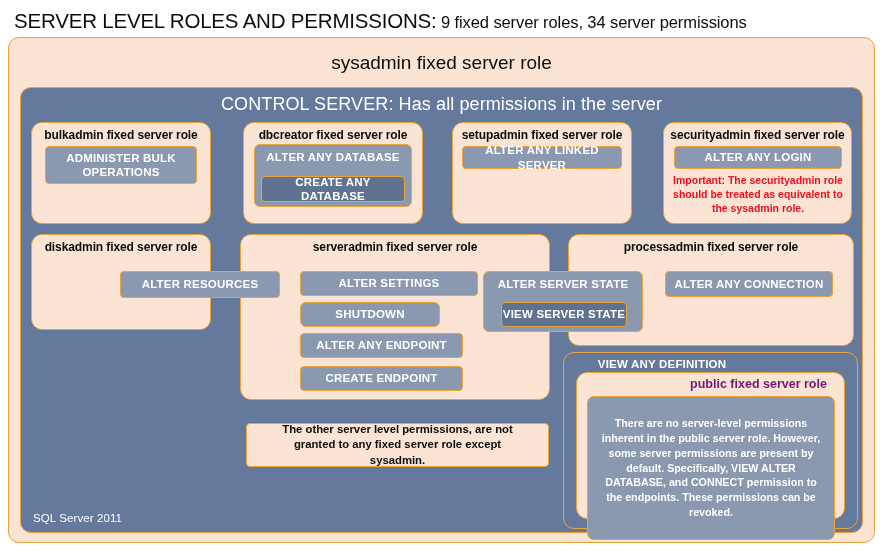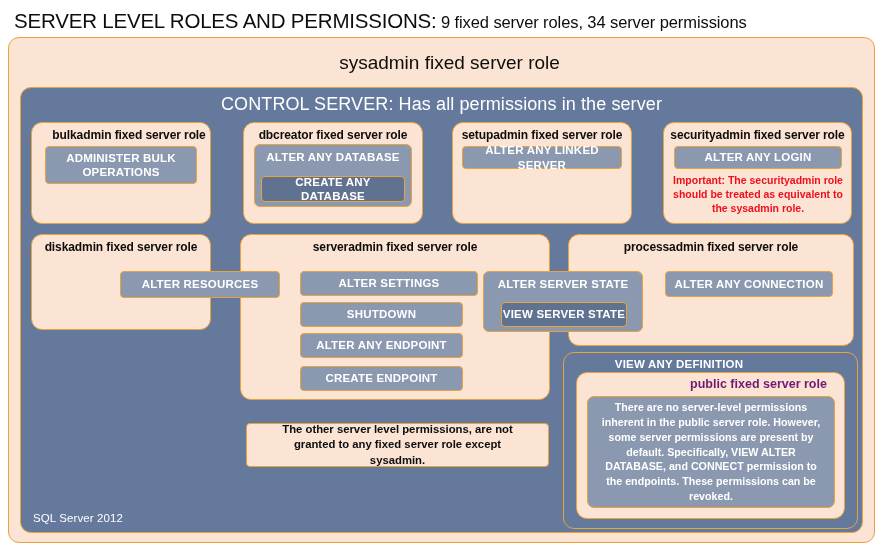--- a/index.html
+++ b/index.html
@@ -43,36 +43,36 @@
   }
   .role-label{
     position:absolute;text-align:center;color:#0d0d0d;
     font-size:12px;font-weight:bold;letter-spacing:-0.1px;white-space:nowrap;
   }
 
   
   #sysadmin-box{left:8px;top:37px;width:867px;height:506px;}
   #sysadmin-label{
     left:8px;top:52px;width:867px;text-align:center;
-    font-size:19px;font-weight:400;color:#0d0d0d;position:absolute;padding-left:8px;
+    font-size:19px;font-weight:400;color:#0d0d0d;position:absolute;
   }
 
   #control-server-box{left:20px;top:87px;width:843px;height:446px;}
   #control-server-label{
     position:absolute;left:20px;top:94px;width:843px;text-align:center;
     color:#ffffff;font-size:18px;font-weight:400;letter-spacing:.1px;
   }
 
   
   #bulkadmin-box   {left:31px; top:122px; width:180px;height:102px;}
   #dbcreator-box   {left:243px;top:122px;width:180px;height:102px;}
   #setupadmin-box  {left:452px;top:122px;width:180px;height:102px;}
   #securityadmin-box{left:663px;top:122px;width:189px;height:102px;}
 
-  #bulkadmin-label   {left:31px; top:128px;width:180px;padding-left:8px;}
+  #bulkadmin-label   {left:31px; top:128px;width:180px;}
   #dbcreator-label   {left:243px;top:128px;width:180px;}
   #setupadmin-label  {left:452px;top:128px;width:180px;}
   #securityadmin-label{left:663px;top:128px;width:189px;}
 
   #perm-administer-bulk{left:45px; top:146px;width:152px;height:38px;}
   #perm-alter-any-db   {left:254px;top:144px;width:158px;height:63px;
                         align-items:flex-start;padding-top:5px;border-radius:6px;}
   #perm-create-any-db  {left:261px;top:176px;width:144px;height:26px;}
   #perm-alter-linked   {left:462px;top:146px;width:160px;height:23px;}
   #perm-alter-login    {left:674px;top:146px;width:168px;height:23px;}
@@ -86,42 +86,42 @@
   #diskadmin-box   {left:31px; top:234px;width:180px;height:96px;}
   #serveradmin-box {left:240px;top:234px;width:310px;height:166px;}
   #processadmin-box{left:568px;top:234px;width:286px;height:112px;}
 
   #diskadmin-label   {left:31px; top:240px;width:180px;}
   #serveradmin-label {left:240px;top:240px;width:310px;}
   #processadmin-label{left:568px;top:240px;width:286px;}
 
   #perm-alter-resources{left:120px;top:271px;width:160px;height:27px;z-index:6;}
   #perm-alter-settings {left:300px;top:271px;width:178px;height:25px;}
-  #perm-shutdown       {left:300px;top:302px;width:163px;height:25px;}
+  #perm-shutdown       {left:300px;top:302px;width:140px;height:25px;border-radius:6px;}
   #perm-alter-endpoint {left:300px;top:333px;width:163px;height:25px;}
   #perm-create-endpoint{left:300px;top:366px;width:163px;height:25px;}
 
   #perm-alter-server-state{left:483px;top:271px;width:160px;height:61px;
                            align-items:flex-start;padding-top:5px;border-radius:6px;z-index:6;}
   #perm-view-server-state {left:501px;top:302px;width:126px;height:25px;z-index:7;}
   #perm-alter-any-conn    {left:665px;top:271px;width:168px;height:26px;}
 
   
   #viewanydef-box{left:563px;top:352px;width:295px;height:177px;}
   #viewanydef-label{
-    position:absolute;left:558px;top:358px;width:242px;text-align:center;
+    position:absolute;left:541px;top:358px;width:242px;text-align:center;
     color:#ffffff;font-size:11.5px;font-weight:bold;letter-spacing:.2px;
   }
   #public-box{left:576px;top:372px;width:269px;height:147px;}
   #public-label{
     position:absolute;left:576px;top:377px;width:269px;text-align:center;
     color:#701a75;font-size:12.5px;font-weight:bold;padding-left:48px;
   }
   #public-note{
-    position:absolute;left:587px;top:396px;width:248px;height:112px;
+    position:absolute;left:587px;top:396px;width:248px;height:144px;
     background:#8a98b0;border:1.6px solid #e8a33d;border-radius:7px;
     box-sizing:border-box;display:flex;align-items:center;justify-content:center;
     color:#ffffff;font-size:10.7px;font-weight:bold;line-height:1.38;
     text-align:center;padding:4px 8px;
   }
 
   
   #other-note{
     position:absolute;left:246px;top:423px;width:303px;height:44px;
     background:#fbe4d4;border:1.6px solid #e8a33d;border-radius:4px;
@@ -188,15 +188,15 @@
   <div class="perm" id="perm-alter-any-conn">ALTER ANY CONNECTION</div>
 
   <div class="slate" id="viewanydef-box"></div>
   <div id="viewanydef-label">VIEW ANY DEFINITION</div>
   <div class="peach" id="public-box"></div>
   <div id="public-label">public  fixed server role</div>
   <div id="public-note">There are no server-level permissions inherent in the public server role. However, some server permissions are present by default. Specifically, VIEW ALTER DATABASE, and CONNECT permission to the endpoints. These permissions can be revoked.</div>
 
   <div id="other-note">The other server level permissions,  are not granted to any fixed server role except sysadmin.</div>
 
-  <div id="footer">SQL Server 2012</div>
+  <div id="footer">SQL Server 2011</div>
 
 </div>
 
 </body></html>

